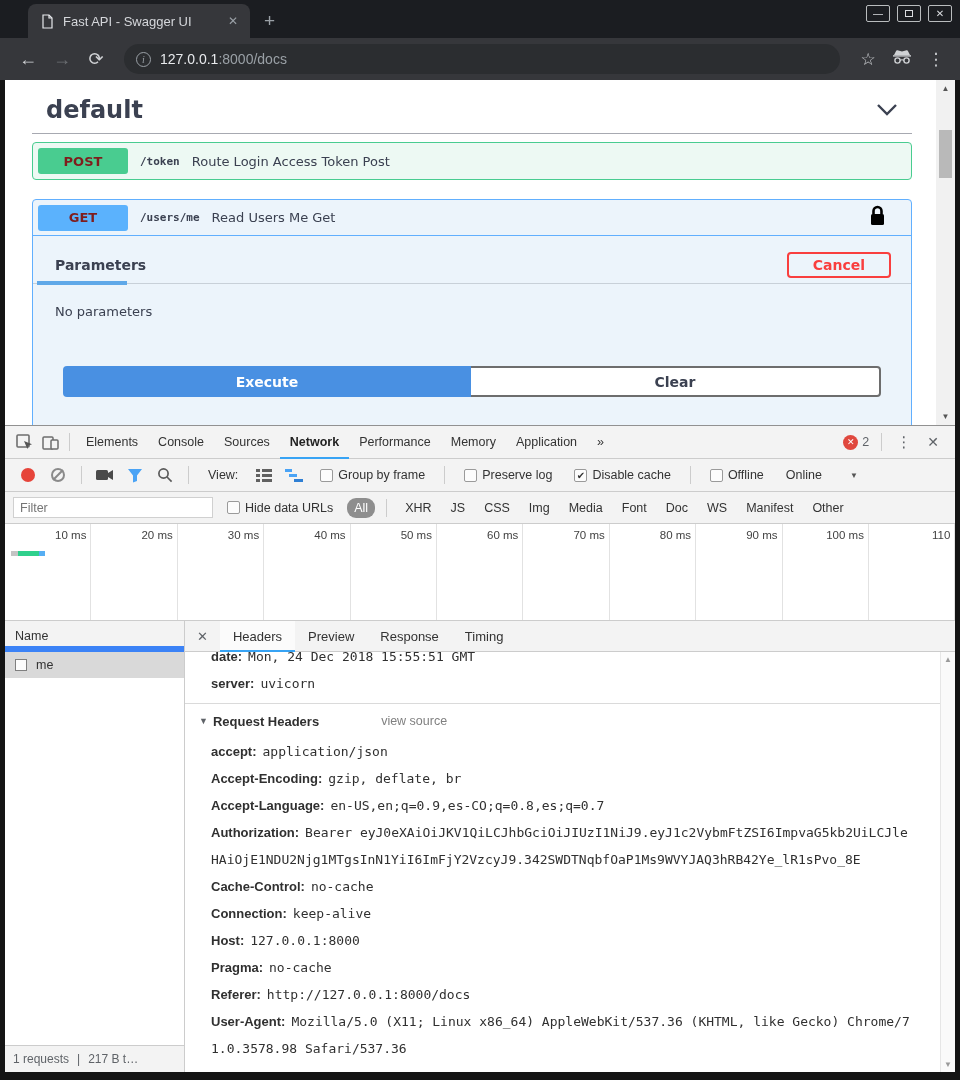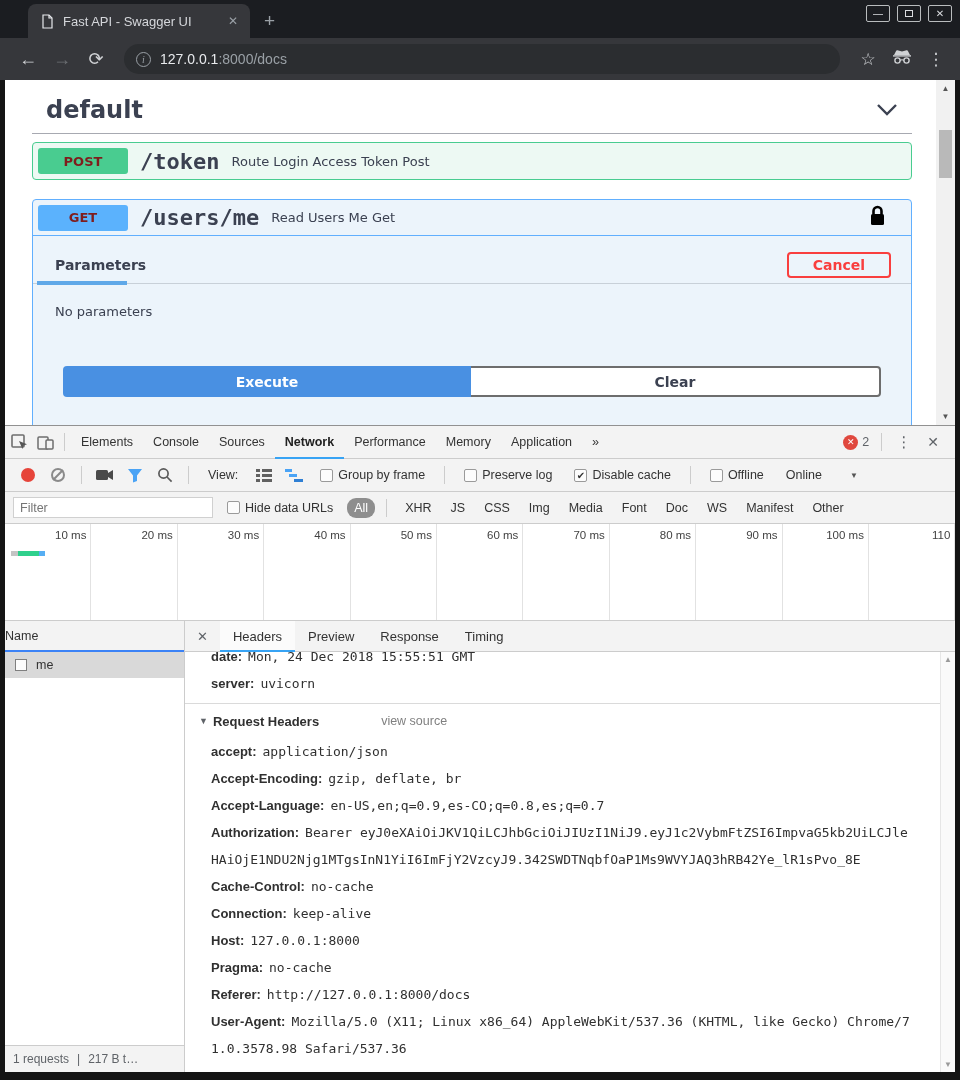--- a/index.html
+++ b/index.html
@@ -46,40 +46,40 @@
   .opblock { border-radius:4px; margin-top:8px; }
   .opblock.post { border:1px solid #49cc90; background:#edf9f3; }
   .opblock.get  { border:1px solid #61affe; background:#ecf4fb; margin-top:19px; height:300px; }
   .op-summary { display:flex; align-items:center; height:36px; padding:0 10px 0 5px; }
   .opblock.get .op-summary { border-bottom:1px solid #61affe; }
   .method-badge { width:90px; height:26px; border-radius:3px; color:#7f1d1d; font-weight:bold;
                   font-size:13px; display:flex; align-items:center; justify-content:center;
                   font-family:"DejaVu Sans", sans-serif; }
   .method-badge.post { background:#49cc90; }
   .method-badge.get { background:#5bb2fd; }
-  .op-path { font-family:"DejaVu Sans Mono", monospace; font-weight:bold; font-size:22px; margin-left:12px; }
+  .op-path { font-family:"DejaVu Sans Mono", monospace; font-weight:bold; font-size:11px; margin-left:12px; }
   .op-desc { font-size:13px; margin-left:12px; font-family:"DejaVu Sans", sans-serif; }
   .op-lock { margin-left:auto; margin-right:16px; }
   .params-header { display:flex; align-items:center; justify-content:space-between;
                    padding:10px 20px 0 22px; height:48px; border-bottom:1px solid rgba(59,65,81,.2); position:relative; }
   .params-title { font-size:14px; font-weight:bold; font-family:"DejaVu Sans", sans-serif; }
   .params-underline { position:absolute; left:4px; bottom:-2px; width:90px; height:4px; background:#5fa8e8; }
   .cancel-btn { border:2px solid #f93e3e; color:#f93e3e; border-radius:4px; background:transparent;
                 font-size:14px; font-weight:bold; padding:3px 24px; font-family:"DejaVu Sans", sans-serif; }
   .no-params { font-size:13px; padding:20px 0 0 22px; font-family:"DejaVu Sans", sans-serif; }
   .exec-row { display:flex; margin:47px 30px 0 30px; }
   .exec-btn { flex:1; height:31px; background:#4990e2; color:#fff; font-weight:bold; font-size:14px;
               border:none; border-radius:4px 0 0 4px; font-family:"DejaVu Sans", sans-serif; }
   .clear-btn { flex:1; height:31px; background:#fff; color:#3b4151; font-weight:bold; font-size:14px;
                border:2px solid #6d6d6d; border-left:none; border-radius:0 4px 4px 0; font-family:"DejaVu Sans", sans-serif; }
 
   
   .devtools { flex:1; background:#f3f3f3; border-top:1px solid #919191; display:flex; flex-direction:column;
               font-size:12.5px; color:#333; }
-  .dt-tabbar { height:33px; display:flex; align-items:center; border-bottom:1px solid #ccc; padding-left:1px; }
+  .dt-tabbar { height:33px; display:flex; align-items:center; border-bottom:1px solid #ccc; padding-left:6px; }
   .dt-icbtn { width:26px; height:24px; display:flex; align-items:center; justify-content:center; }
   .vdiv { width:1px; height:18px; background:#ccc; margin:0 6px; flex:0 0 auto; }
   .dt-tab { padding:0 10px; height:33px; line-height:33px; }
   .dt-tab.active { border-bottom:2px solid #37a3f4; font-weight:bold; color:#222; }
   .dt-right { margin-left:auto; display:flex; align-items:center; padding-right:8px; }
   .err-badge { width:15px; height:15px; background:#e0483e; border-radius:50%; color:#fff; font-size:9px;
                display:flex; align-items:center; justify-content:center; margin-right:4px; }
   .err-count { color:#5f6368; margin-right:6px; }
   .kebab { font-size:15px; color:#5f6368; padding:0 8px; }
   .dt-close { font-size:14px; color:#5f6368; padding:0 8px; }
@@ -106,21 +106,21 @@
   .ruler { display:flex; }
   .tick { width:86.4px; flex:0 0 auto; text-align:right; padding:5px 5px 0 0; font-size:11.5px; color:#424242; }
   .wf-bar { position:absolute; left:6px; top:27px; height:5px; display:flex; }
   .wf-grey { width:7px; background:#c4c4c4; }
   .wf-green { width:21px; background:#2fd08c; }
   .wf-blue { width:6px; background:#56aef3; }
 
   .net-main { flex:1; display:flex; min-height:0; }
   .name-panel { width:180px; flex:0 0 auto; background:#fff; border-right:1px solid #ccc;
                 display:flex; flex-direction:column; }
-  .name-header { height:31px; line-height:30px; background:#f3f3f3; border-bottom:2px solid #3b82f6; }
+  .name-header { height:31px; line-height:30px; padding-left:10px; background:#f3f3f3; border-bottom:6px solid #3b82f6; }
   .req-rows { flex:1; }
   .req-row { height:26px; display:flex; align-items:center; background:#d9d9d9; }
   .req-ic { width:12px; height:12px; border:1px solid #7f7f7f; background:#fcfcfc; margin:0 9px 0 10px; }
   .summary-bar { height:27px; border-top:1px solid #ccc; background:#f3f3f3; display:flex;
                  align-items:center; padding-left:8px; gap:8px; color:#5f6368; font-size:12px; }
 
   .detail-panel { flex:1; background:#fff; display:flex; flex-direction:column; min-width:0; position:relative; }
   .detail-tabs { height:31px; background:#f3f3f3; border-bottom:1px solid #ccc; display:flex; align-items:center; }
   .det-close { padding:0 12px; color:#5f6368; font-size:13px; }
   .det-tab { padding:0 13px; height:31px; line-height:31px; font-size:13px; }

